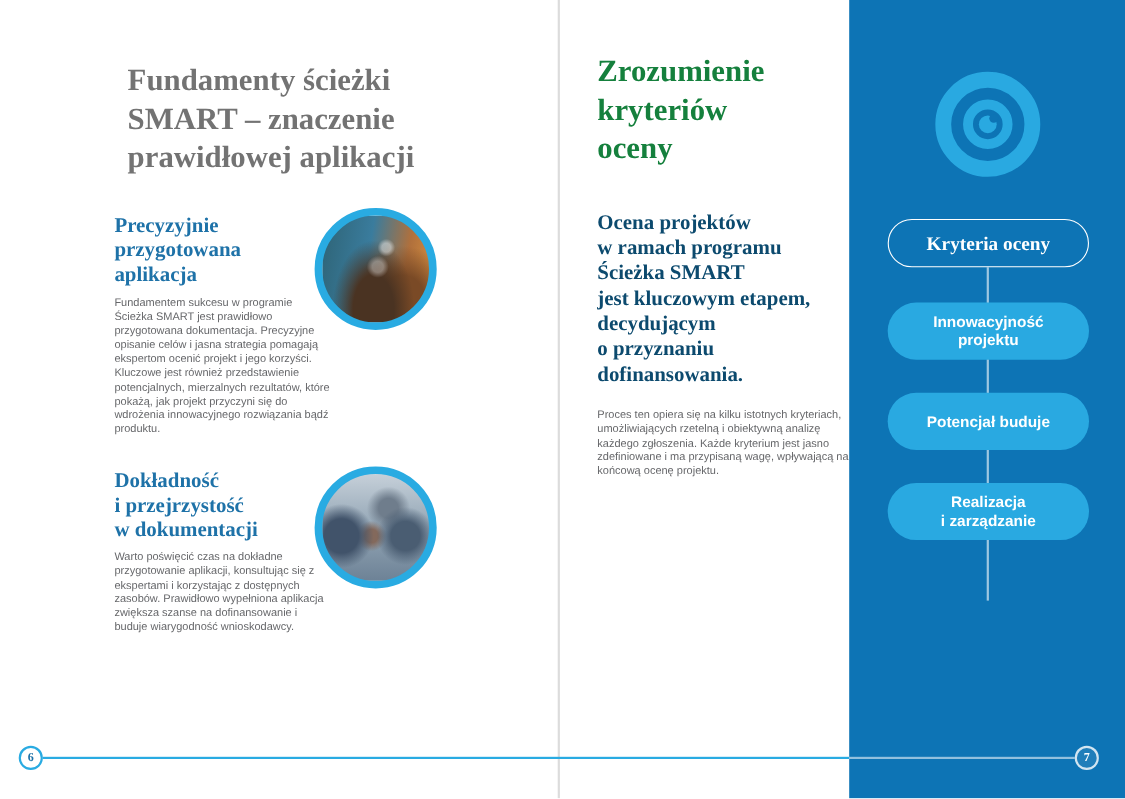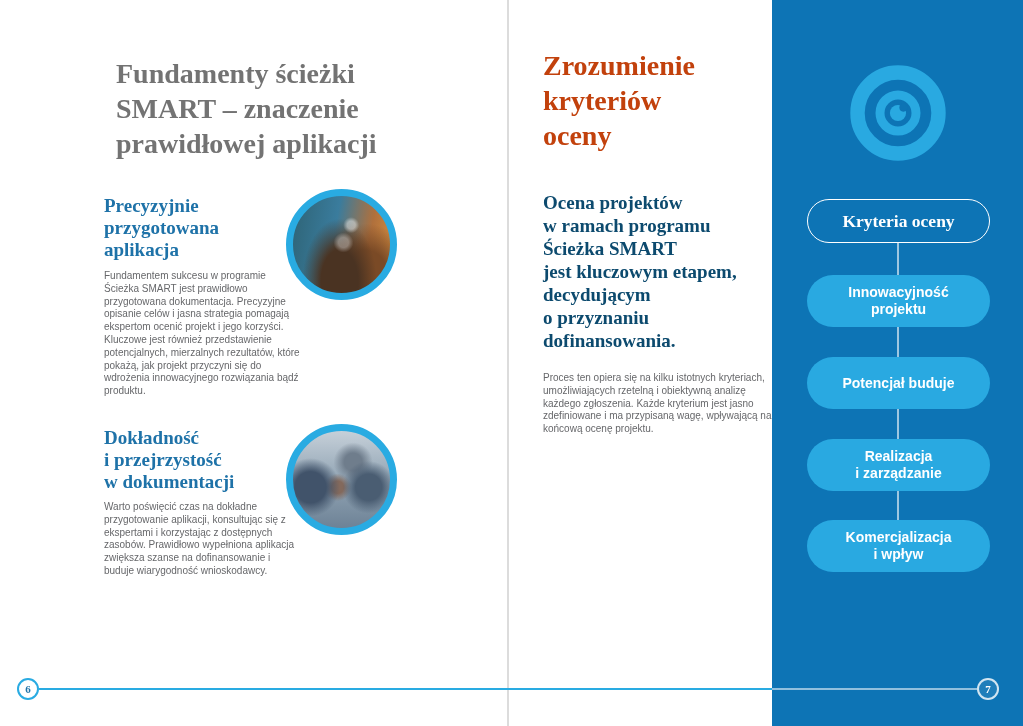--- a/index.html
+++ b/index.html
@@ -43,21 +43,21 @@
       radial-gradient(circle at 62% 32%, #6f7d8c 0 10%, rgba(111,125,140,0) 22%),
       radial-gradient(circle at 46% 58%, #83695c 0 8%, rgba(131,105,92,0) 18%),
       linear-gradient(180deg,#c6d0d9 0%,#97a9b8 45%,#6d8296 100%);
   }
   
   .gutter{position:absolute;left:507px;top:0;width:2px;height:726px;background:#dcdcdc;}
   
   .right-title{
     position:absolute;left:543px;top:48px;width:185px;
     font-family:"Liberation Serif",serif;font-weight:700;
-    font-size:28px;line-height:35px;color:#c2410c;margin:0;
+    font-size:28px;line-height:35px;color:#15803d;margin:0;
   }
   .right-lead{
     position:absolute;left:543px;top:191px;width:195px;
     font-family:"Liberation Serif",serif;font-weight:700;
     font-size:19px;line-height:23px;color:#0c4a6e;margin:0;
   }
   .right-body{
     position:absolute;left:543px;top:372px;width:232px;
     font-size:10px;line-height:12.8px;color:#66676a;margin:0;
   }
@@ -121,21 +121,20 @@
       <circle cx="60" cy="60" r="9" fill="#29a9e1"></circle>
       <circle cx="66" cy="54" r="4.5" fill="#0d74b5"></circle>
     </svg>
 
     <div class="crit-header">Kryteria oceny</div>
     <div class="connector"></div>
 
     <div class="pill pill-1">Innowacyjność projektu</div>
     <div class="pill pill-2">Potencjał buduje</div>
     <div class="pill pill-3">Realizacja i&nbsp;zarządzanie</div>
-    <div class="pill pill-4">Komercjalizacja i&nbsp;wpływ</div>
   </aside>
 
   <div class="footer-line-left"></div>
   <div class="footer-line-right"></div>
   <div class="pagenum pagenum-left">6</div>
   <div class="pagenum pagenum-right">7</div>
 
 </div>
 
 </body></html>

